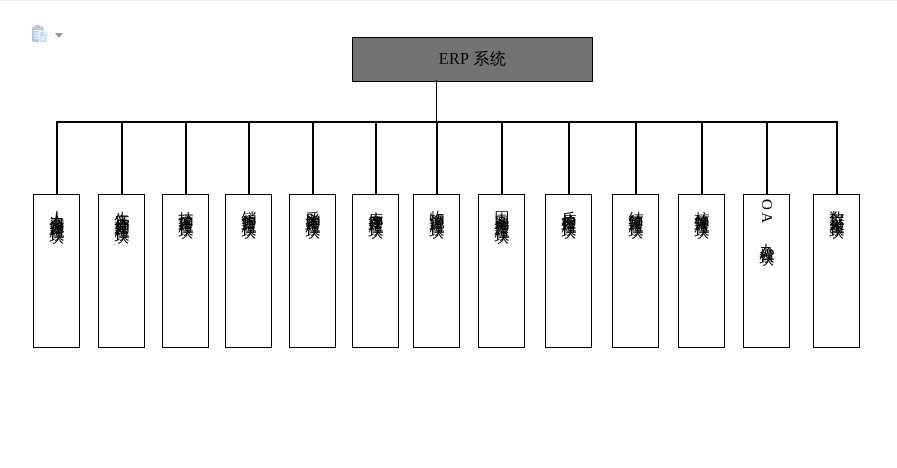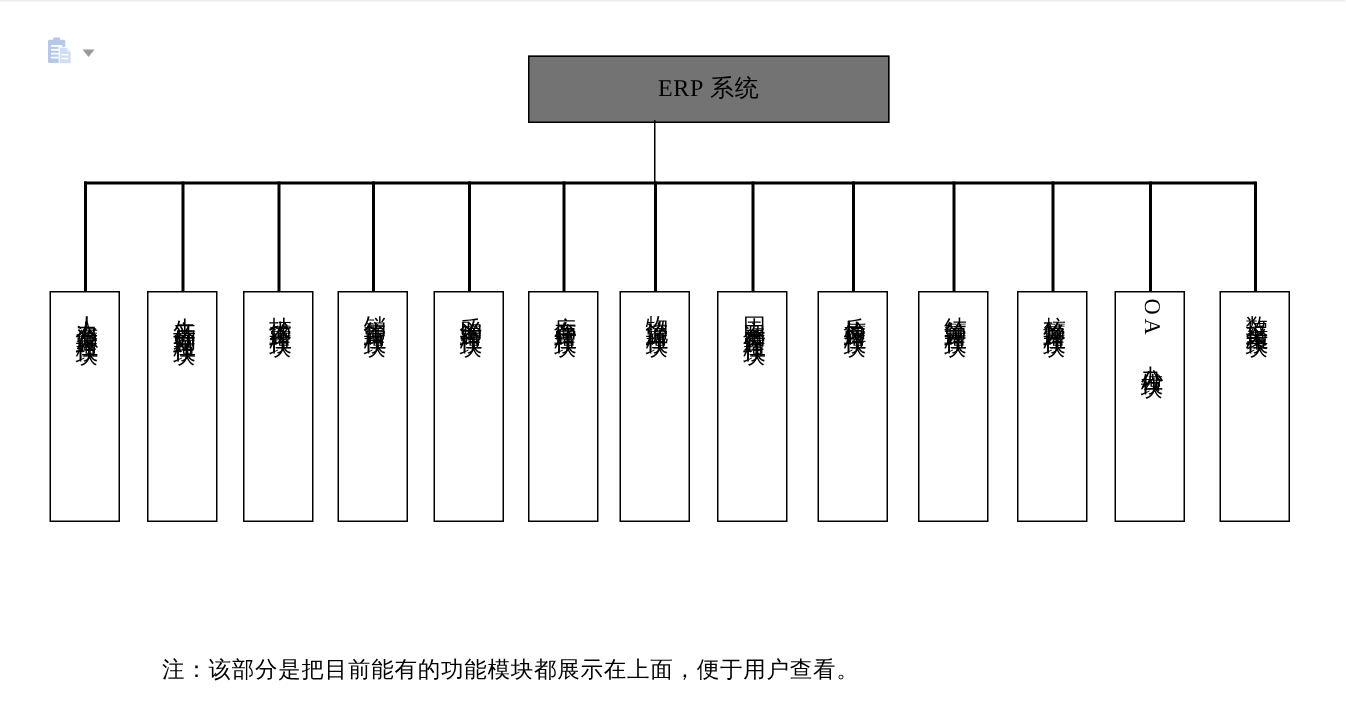--- a/index.html
+++ b/index.html
@@ -142,15 +142,14 @@
   <div class="module" style="left:678px">
     <span class="vtext">核算管理模块</span>
   </div>
   <div class="module" style="left:743px">
     <span class="vtext">OA 办公模块</span>
   </div>
   <div class="module" style="left:813px">
     <span class="vtext">数据采集模块</span>
   </div>
 
-  <div class="note">注：该部分是把目前能有的功能模块都展示在上面，便于用户查看。</div>
 
 </div>
 
 </body></html>

